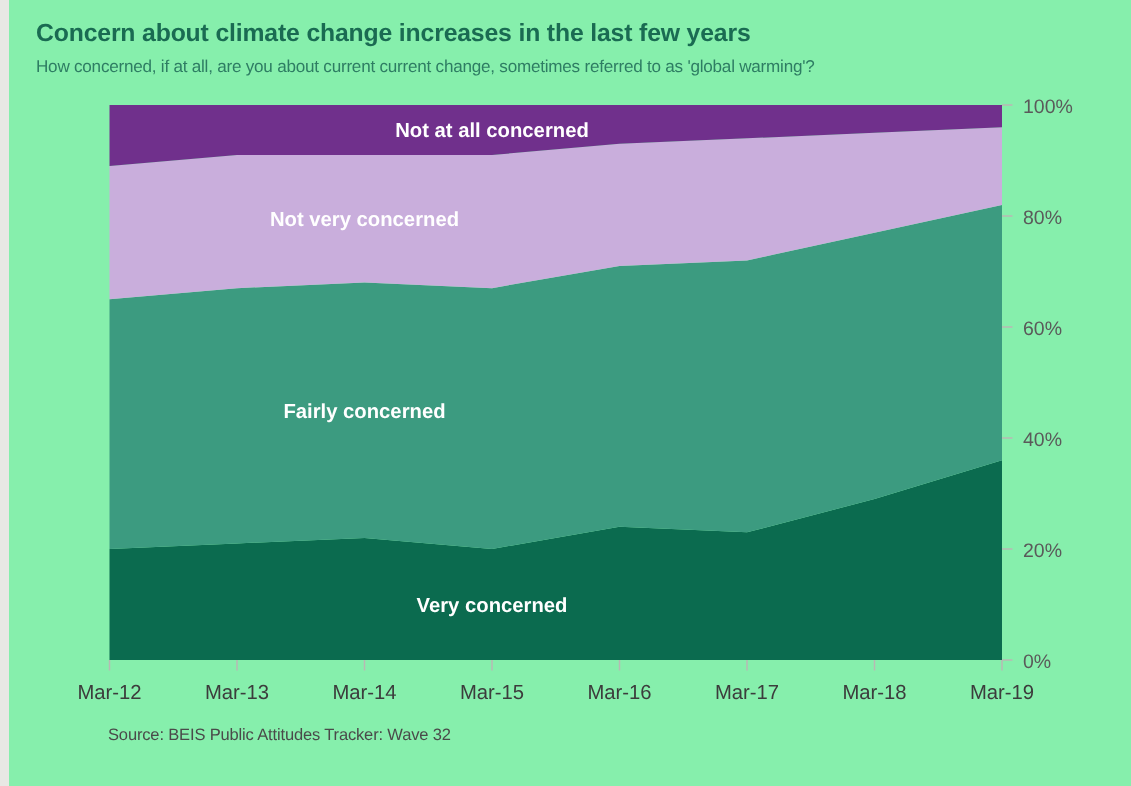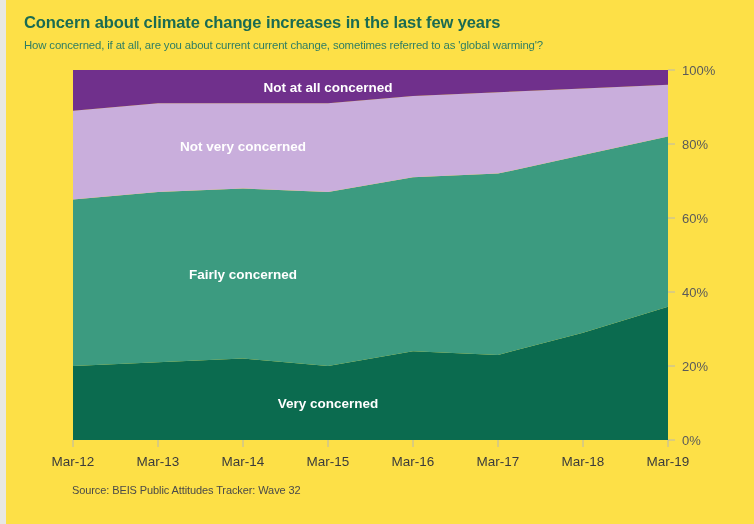--- a/index.html
+++ b/index.html
@@ -12,21 +12,21 @@
     background: #F0F0EE;
     font-family: "Liberation Sans", sans-serif;
     overflow: hidden;
     position: relative;
   }
   #figure {
     position: absolute;
     left: 0; top: 0;
     width: 754px;
     height: 524px;
-    background: #fde047;
+    background: #86efac;
   }
   .accent-bar {
     position: absolute;
     left: 0; top: 0;
     width: 6px;
     height: 524px;
     background: #E8E8E4;
   }
   #title {
     position: absolute;

